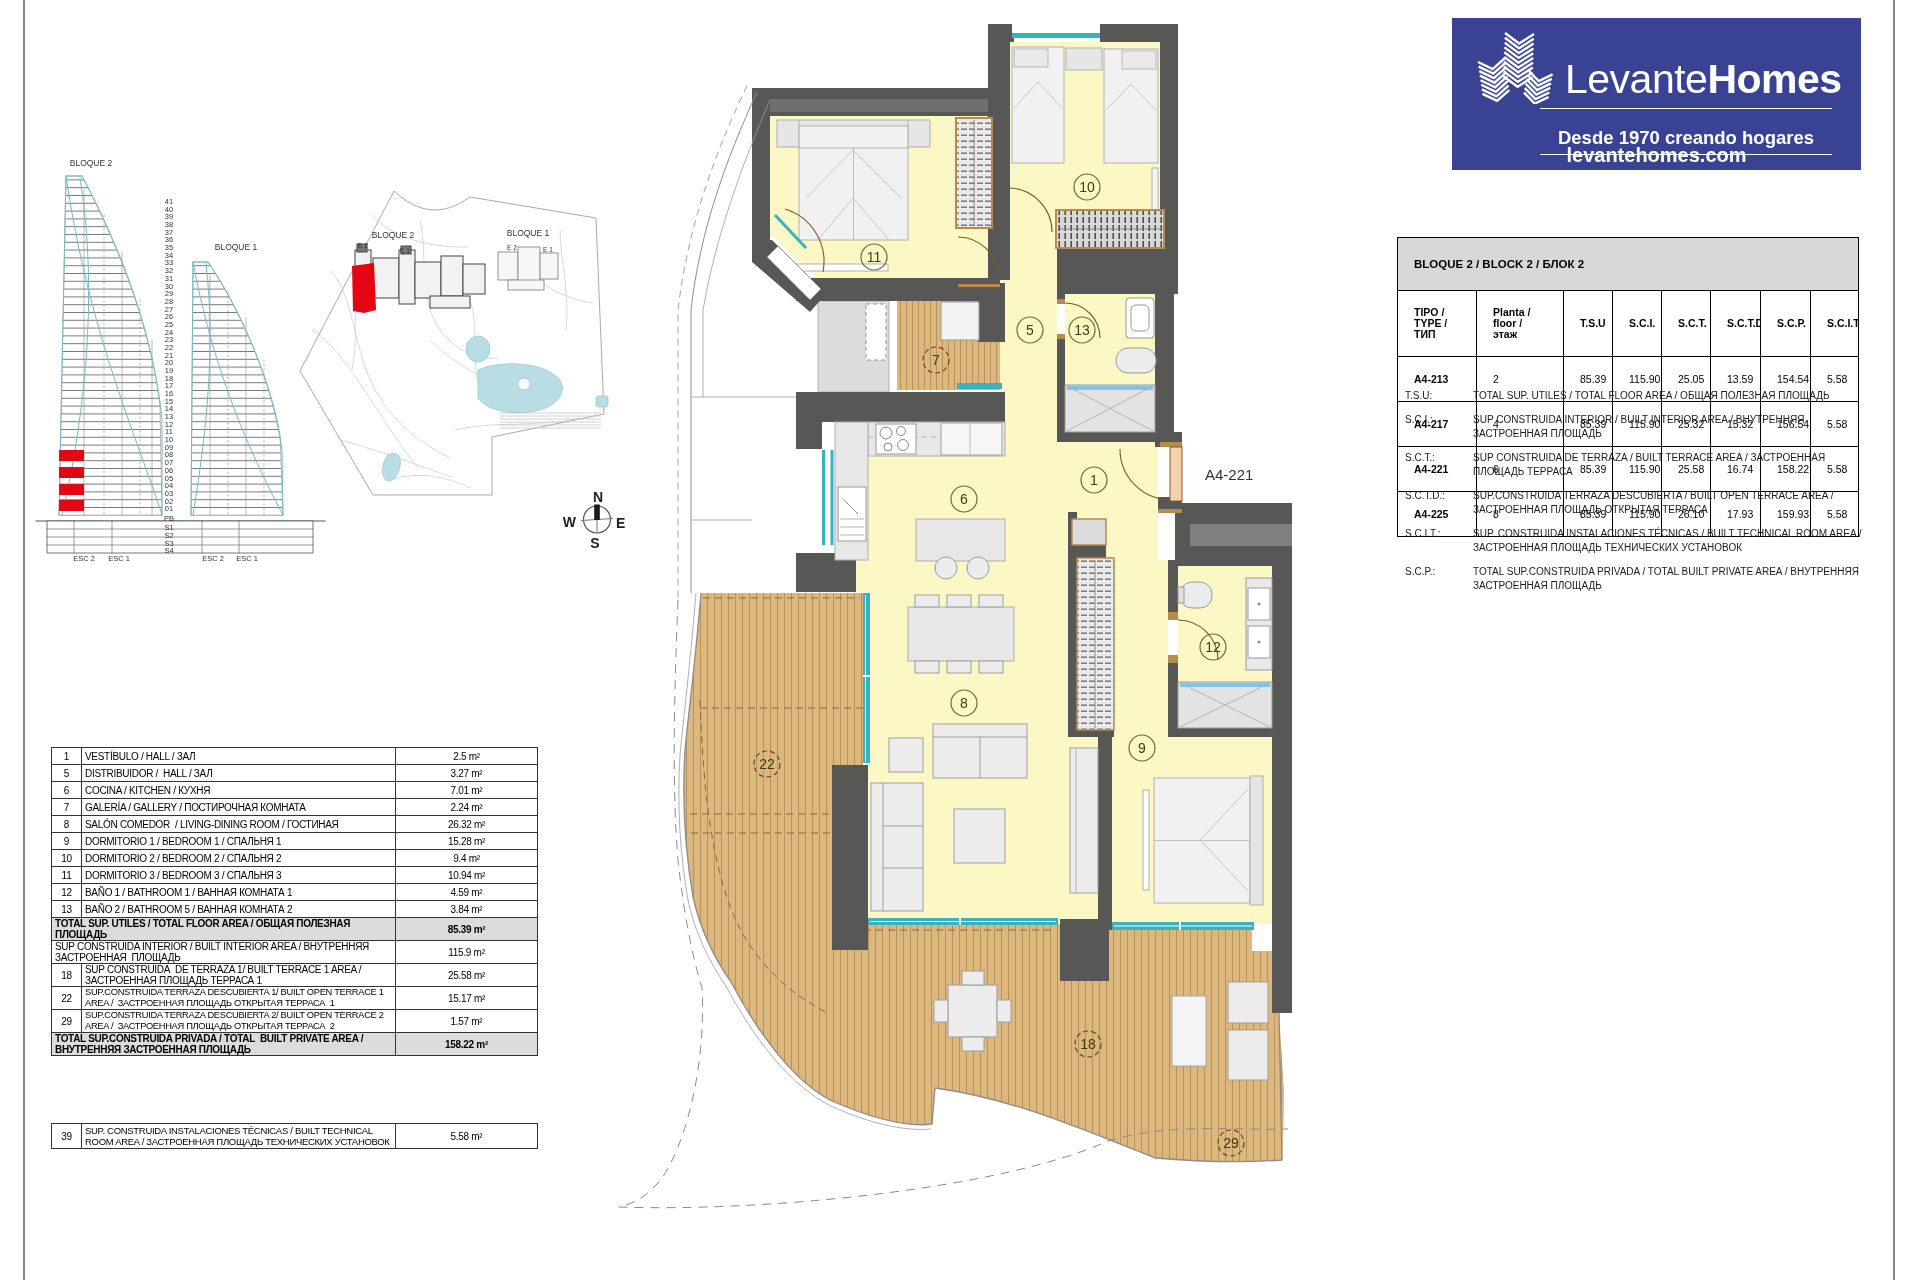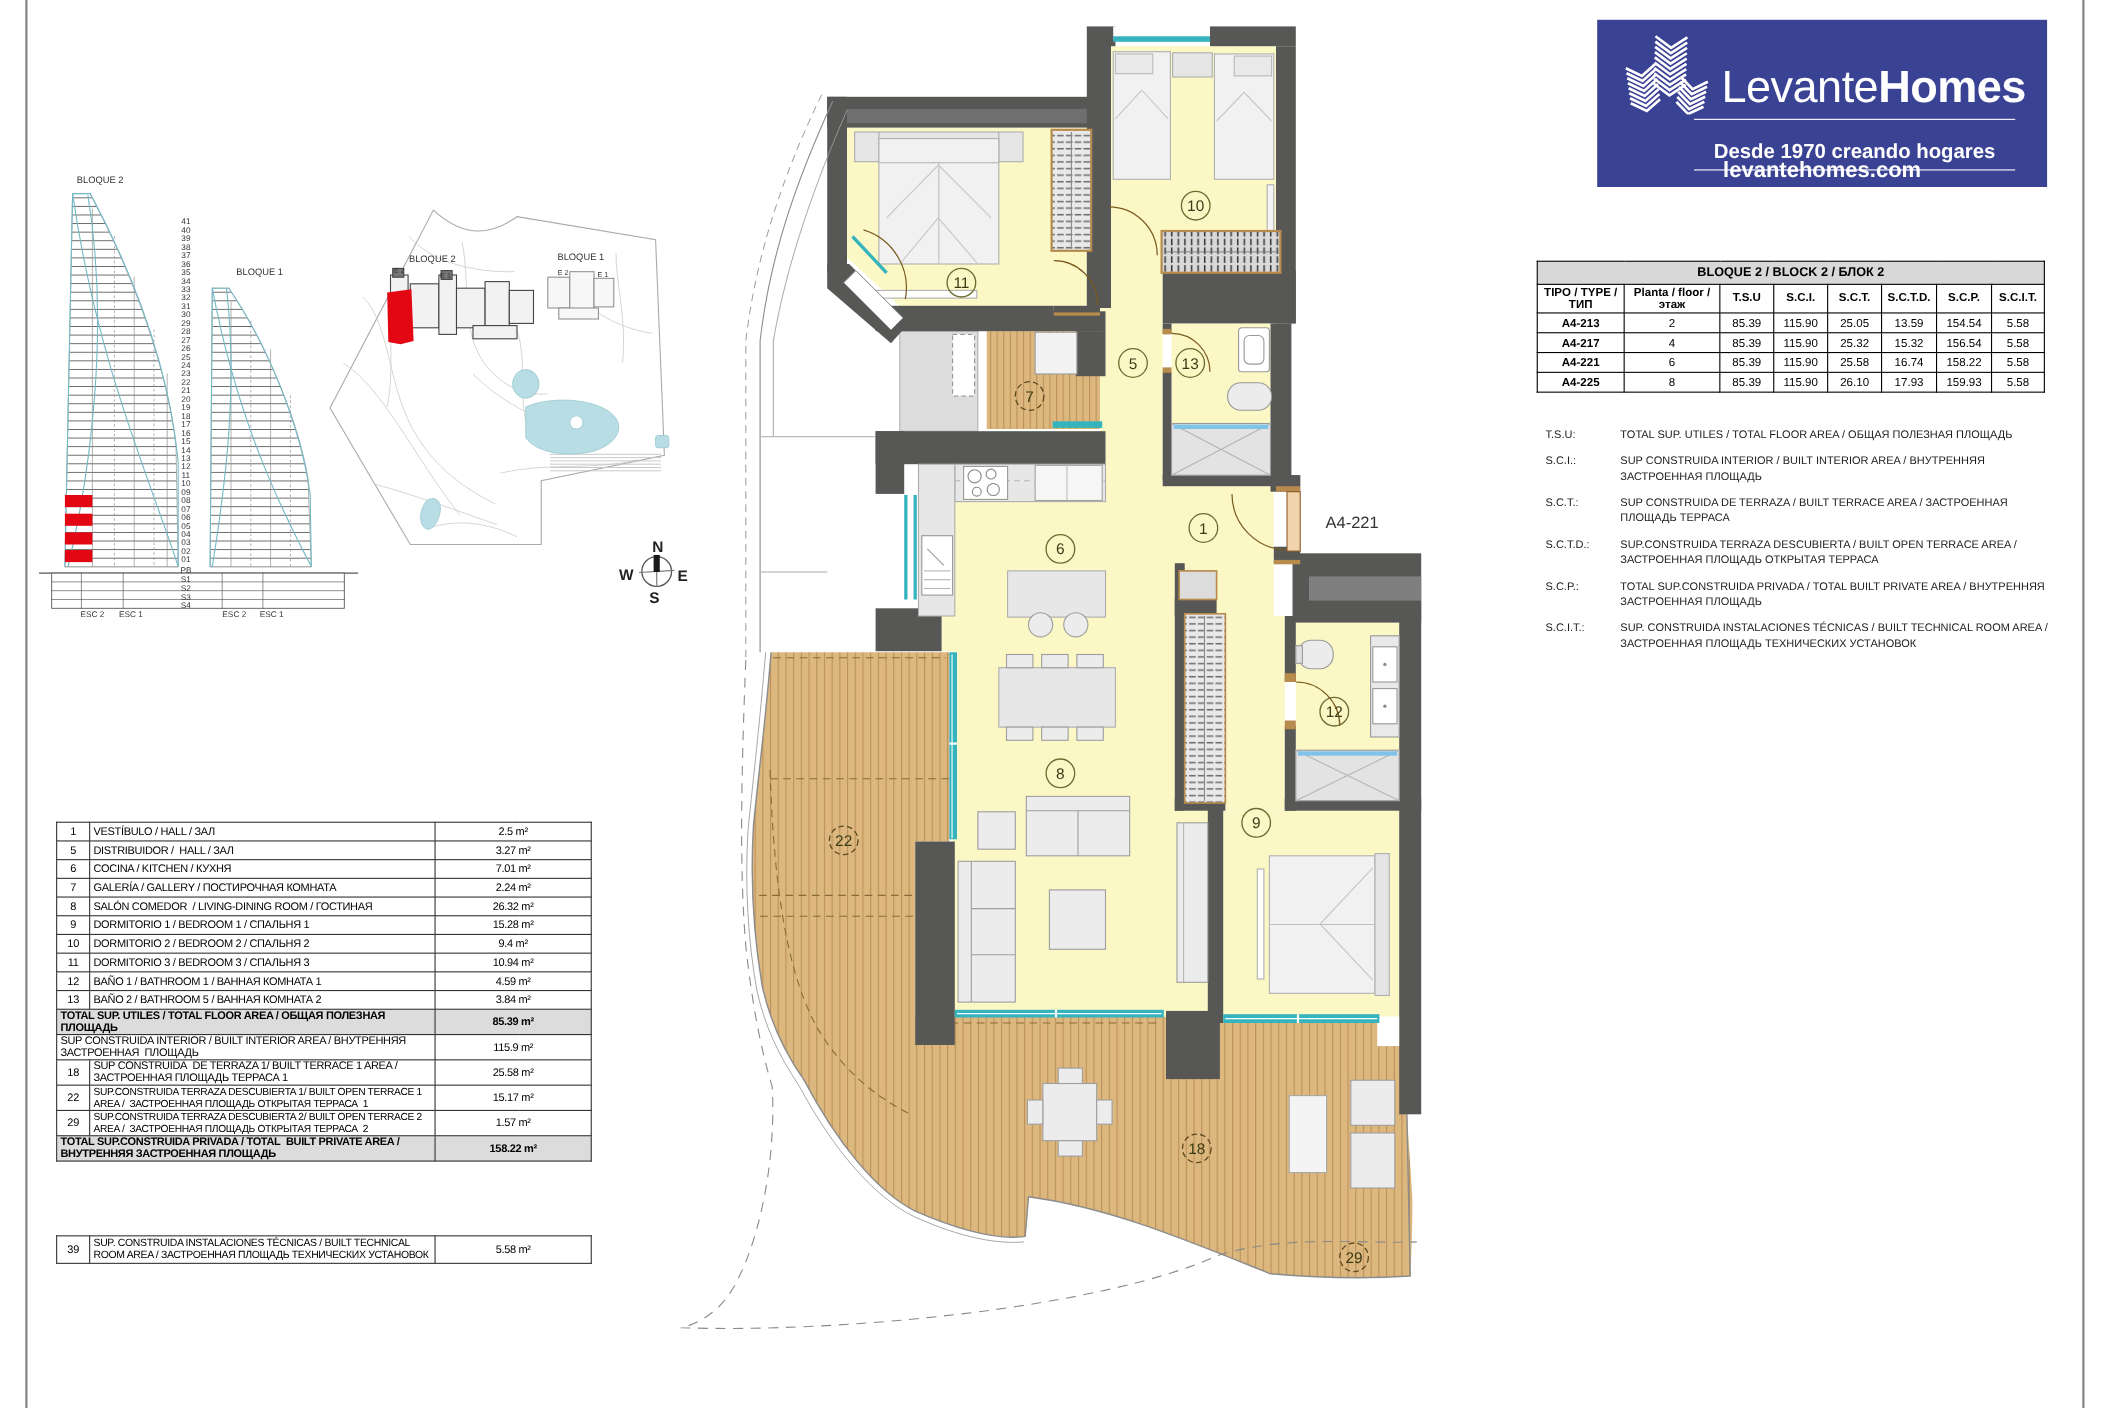--- a/index.html
+++ b/index.html
@@ -6,21 +6,21 @@
 .page{position:relative;width:1920px;height:1280px;background:#fff;font-family:"Liberation Sans",sans-serif;overflow:hidden}
 .abs{position:absolute}
 
 .logo{left:1452px;top:18px;width:409px;height:152px;background:#3a4294;color:#fff}
 .logo .lh{position:absolute;left:113px;top:38px;font-size:41px;letter-spacing:-0.5px;white-space:nowrap}
 .logo .lh b{font-weight:bold}
 .logo .tag{position:absolute;left:88px;top:90px;width:292px;border-top:1.5px solid #fff;border-bottom:1.5px solid #fff;text-align:center;font-size:18.5px;font-weight:bold;padding:18px 0 5px}
 .logo .web{position:absolute;left:0;top:126px;width:100%;text-align:center;font-size:20px;font-weight:bold}
 
 .t2{left:1397px;top:237px;width:461px;border-collapse:collapse;font-size:10.5px;color:#000;table-layout:fixed}
-.t2 td,.t2 th{border:1px solid #000;text-align:center;vertical-align:middle;padding:0;overflow:hidden}
+.t2 td,.t2 th{border:1px solid #000;vertical-align:middle;padding:16px;overflow:hidden}
 .t2 .hd{background:#d8d8d8;font-weight:bold;font-size:11.5px;height:20px}
 .t2 .ch{font-weight:bold;height:26px;font-size:10.5px;line-height:11px}
 .t2 .dr{height:18px}
 .t2 .dr td:first-child{font-weight:bold}
 
 .defs{left:1405px;top:389px;width:470px;font-size:10px;color:#1a1a1a}
 .defs .row{display:flex;margin-bottom:9px;line-height:14.5px}
 .defs .k{width:60px;flex:none;text-align:left;padding-top:0px}
 .defs .v{flex:1;padding-left:8px}
 
@@ -728,26 +728,26 @@
       </div>
   <div class="row">
         <div class="k">S.C.T.:</div>
         <div class="v">SUP CONSTRUIDA DE TERRAZA / BUILT TERRACE AREA / ЗАСТРОЕННАЯ ПЛОЩАДЬ ТЕРРАСА</div>
       </div>
   <div class="row">
         <div class="k">S.C.T.D.:</div>
         <div class="v">SUP.CONSTRUIDA TERRAZA DESCUBIERTA / BUILT OPEN TERRACE AREA / ЗАСТРОЕННАЯ ПЛОЩАДЬ ОТКРЫТАЯ ТЕРРАСА</div>
       </div>
   <div class="row">
+        <div class="k">S.C.I.T.:</div>
+        <div class="v">SUP. CONSTRUIDA INSTALACIONES TÉCNICAS / BUILT TECHNICAL ROOM AREA / ЗАСТРОЕННАЯ ПЛОЩАДЬ ТЕХНИЧЕСКИХ УСТАНОВОК</div>
+      </div>
+  <div class="row">
         <div class="k">S.C.P.:</div>
         <div class="v">TOTAL SUP.CONSTRUIDA PRIVADA / TOTAL BUILT PRIVATE AREA / ВНУТРЕННЯЯ ЗАСТРОЕННАЯ ПЛОЩАДЬ</div>
-      </div>
-  <div class="row">
-        <div class="k">S.C.I.T.:</div>
-        <div class="v">SUP. CONSTRUIDA INSTALACIONES TÉCNICAS / BUILT TECHNICAL ROOM AREA / ЗАСТРОЕННАЯ ПЛОЩАДЬ ТЕХНИЧЕСКИХ УСТАНОВОК</div>
       </div>
 </div>
 
 <table class="abs t1">
 <colgroup>
         <col style="width:30px">
         <col style="width:314px">
         <col style="width:76px">
         <col style="width:66px">
       </colgroup>

